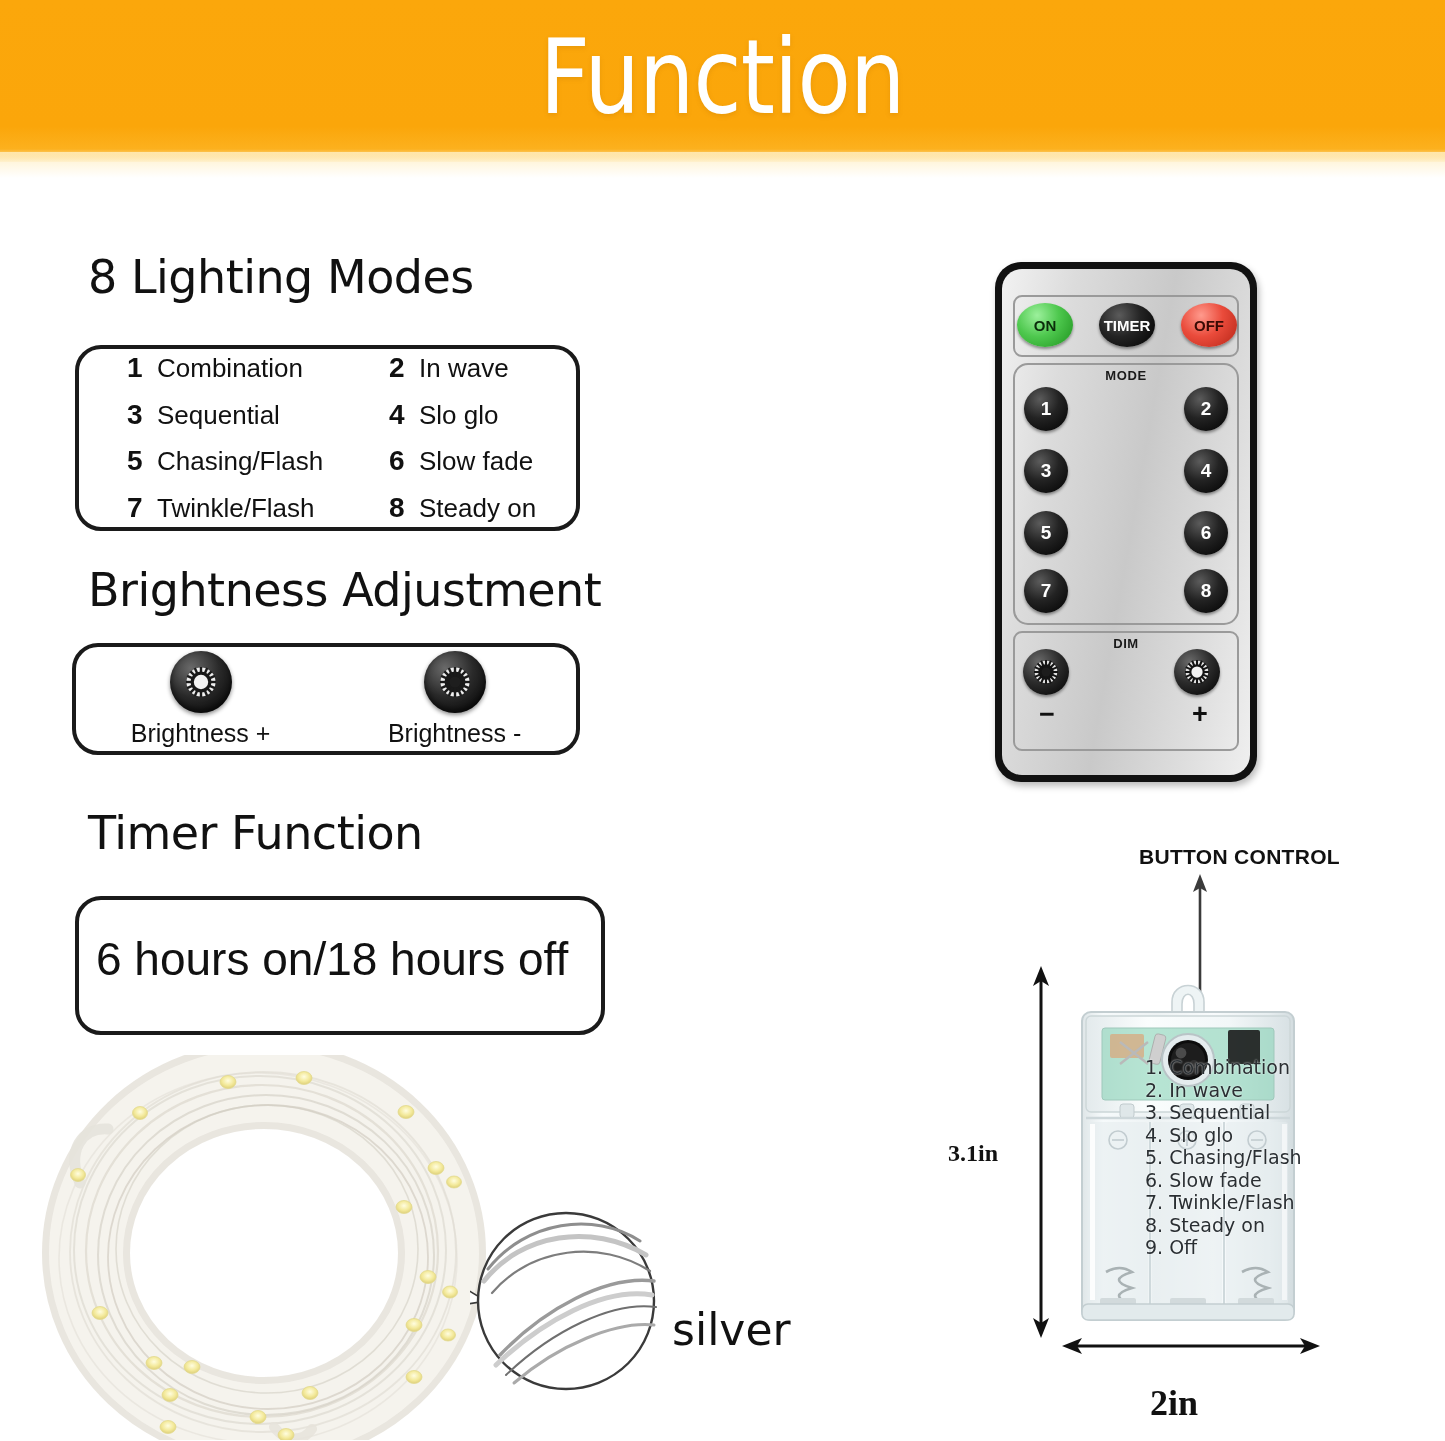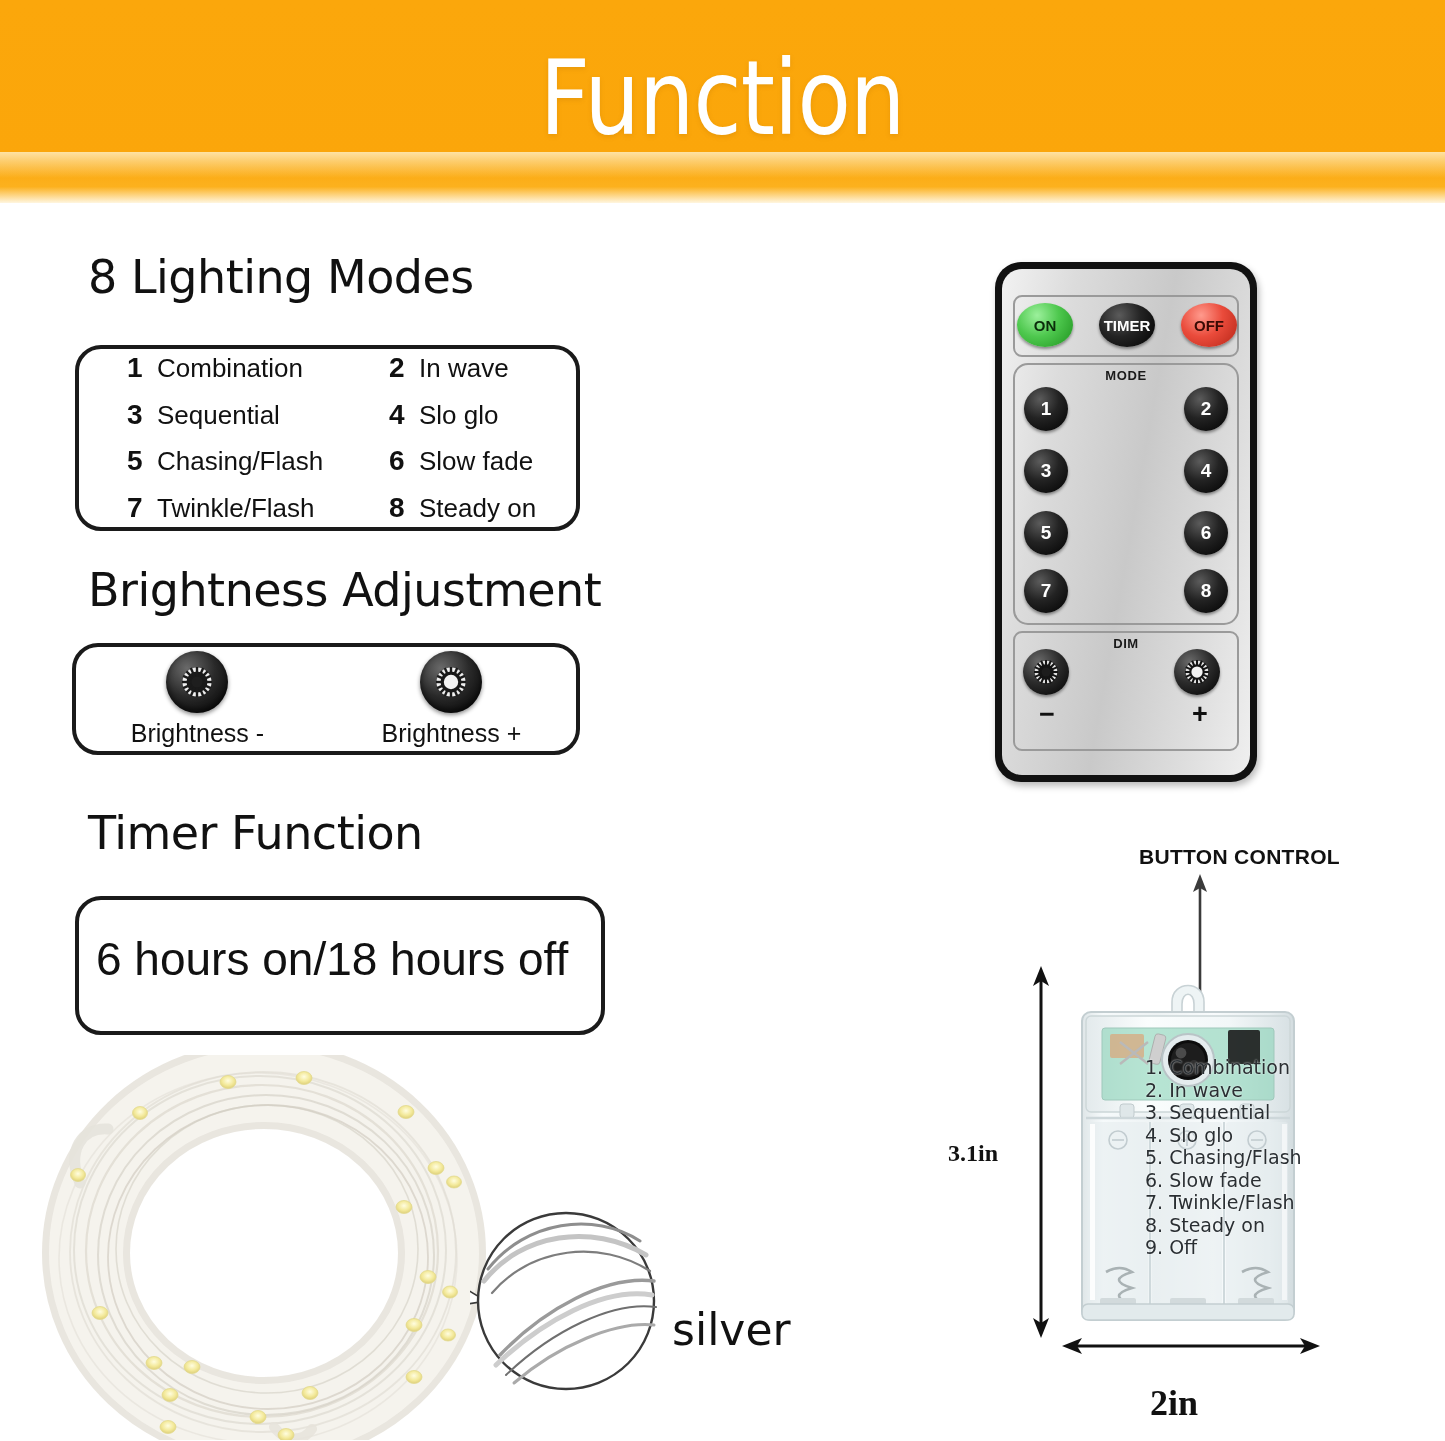--- a/index.html
+++ b/index.html
@@ -12,21 +12,21 @@
   }
   #page {
     position: relative;
     width: 1445px; height: 1441px;
     background: #ffffff;
   }
 
   
   #banner {
     position: absolute; left: 0; top: 0;
-    width: 1445px; height: 203px;
+    width: 1445px; height: 162px;
     background: linear-gradient(180deg,#FBA70B 0%, #FBA60A 78%, #FCB11E 92%, #FFF6E0 100%);
     display: flex; align-items: center; justify-content: center;
   }
   #banner-title {
     color: #ffffff;
     font-family: "DejaVu Sans", sans-serif;
     font-size: 104px;
     font-weight: 400;
     letter-spacing: -1px;
     line-height: 1;
@@ -255,20 +255,40 @@
     </div>
     <div class="mode-cell">
       <span class="mode-num">8</span>
       <span class="mode-label">Steady on</span>
     </div>
   </div>
 
   <div class="heading" style="left:88px; top:563px;">Brightness Adjustment</div>
   <div class="rbox" style="left:72px; top:643px; width:508px; height:112px;"></div>
   <div id="bright-inner">
+    <div class="bright-item">
+      <div class="sunbtn">
+        <svg width="48" height="48" viewBox="0 0 48 48" aria-hidden="true">
+          <circle cx="24" cy="24" r="14.5" fill="#efefef"></circle>
+          <circle cx="24" cy="24" r="10.5" fill="#1a1a1a"></circle>
+          <g stroke="#1a1a1a" stroke-width="2.4">
+            <line x1="24" y1="9" x2="24" y2="39"></line>
+            <line x1="9" y1="24" x2="39" y2="24"></line>
+            <line x1="13.4" y1="13.4" x2="34.6" y2="34.6"></line>
+            <line x1="34.6" y1="13.4" x2="13.4" y2="34.6"></line>
+            <line x1="17.8" y1="10.1" x2="30.2" y2="37.9"></line>
+            <line x1="30.2" y1="10.1" x2="17.8" y2="37.9"></line>
+            <line x1="10.1" y1="17.8" x2="37.9" y2="30.2"></line>
+            <line x1="10.1" y1="30.2" x2="37.9" y2="17.8"></line>
+          </g>
+          <circle cx="24" cy="24" r="7.2" fill="#f4f4f4"></circle>
+        </svg>
+      </div>
+      <div class="bright-label">Brightness +</div>
+    </div>
     <div class="bright-item">
       <div class="sunbtn">
         <svg width="48" height="48" viewBox="0 0 48 48" aria-hidden="true">
           <g fill="#f2f2f2">
             <circle cx="24" cy="24" r="14.5" fill="#efefef"></circle>
             <circle cx="24" cy="24" r="10.5" fill="#1a1a1a"></circle>
             <circle cx="24" cy="24" r="4.6" fill="#262626"></circle>
           </g>
           <g stroke="#1a1a1a" stroke-width="2.4">
             <line x1="24" y1="9" x2="24" y2="39"></line>
@@ -277,40 +297,20 @@
             <line x1="34.6" y1="13.4" x2="13.4" y2="34.6"></line>
             <line x1="17.8" y1="10.1" x2="30.2" y2="37.9"></line>
             <line x1="30.2" y1="10.1" x2="17.8" y2="37.9"></line>
             <line x1="10.1" y1="17.8" x2="37.9" y2="30.2"></line>
             <line x1="10.1" y1="30.2" x2="37.9" y2="17.8"></line>
           </g>
           <circle cx="24" cy="24" r="5.6" fill="#1e1e1e"></circle>
         </svg>
       </div>
       <div class="bright-label">Brightness -</div>
-    </div>
-    <div class="bright-item">
-      <div class="sunbtn">
-        <svg width="48" height="48" viewBox="0 0 48 48" aria-hidden="true">
-          <circle cx="24" cy="24" r="14.5" fill="#efefef"></circle>
-          <circle cx="24" cy="24" r="10.5" fill="#1a1a1a"></circle>
-          <g stroke="#1a1a1a" stroke-width="2.4">
-            <line x1="24" y1="9" x2="24" y2="39"></line>
-            <line x1="9" y1="24" x2="39" y2="24"></line>
-            <line x1="13.4" y1="13.4" x2="34.6" y2="34.6"></line>
-            <line x1="34.6" y1="13.4" x2="13.4" y2="34.6"></line>
-            <line x1="17.8" y1="10.1" x2="30.2" y2="37.9"></line>
-            <line x1="30.2" y1="10.1" x2="17.8" y2="37.9"></line>
-            <line x1="10.1" y1="17.8" x2="37.9" y2="30.2"></line>
-            <line x1="10.1" y1="30.2" x2="37.9" y2="17.8"></line>
-          </g>
-          <circle cx="24" cy="24" r="7.2" fill="#f4f4f4"></circle>
-        </svg>
-      </div>
-      <div class="bright-label">Brightness +</div>
     </div>
   </div>
 
   <div class="heading" style="left:88px; top:806px;">Timer Function</div>
   <div class="rbox" style="left:75px; top:896px; width:530px; height:139px;"></div>
   <div id="timer-text">6 hours on/18 hours off</div>
 
   <div id="coil-wrap">
     <svg width="470" height="385" viewBox="0 0 470 385" aria-hidden="true">
       <defs>

